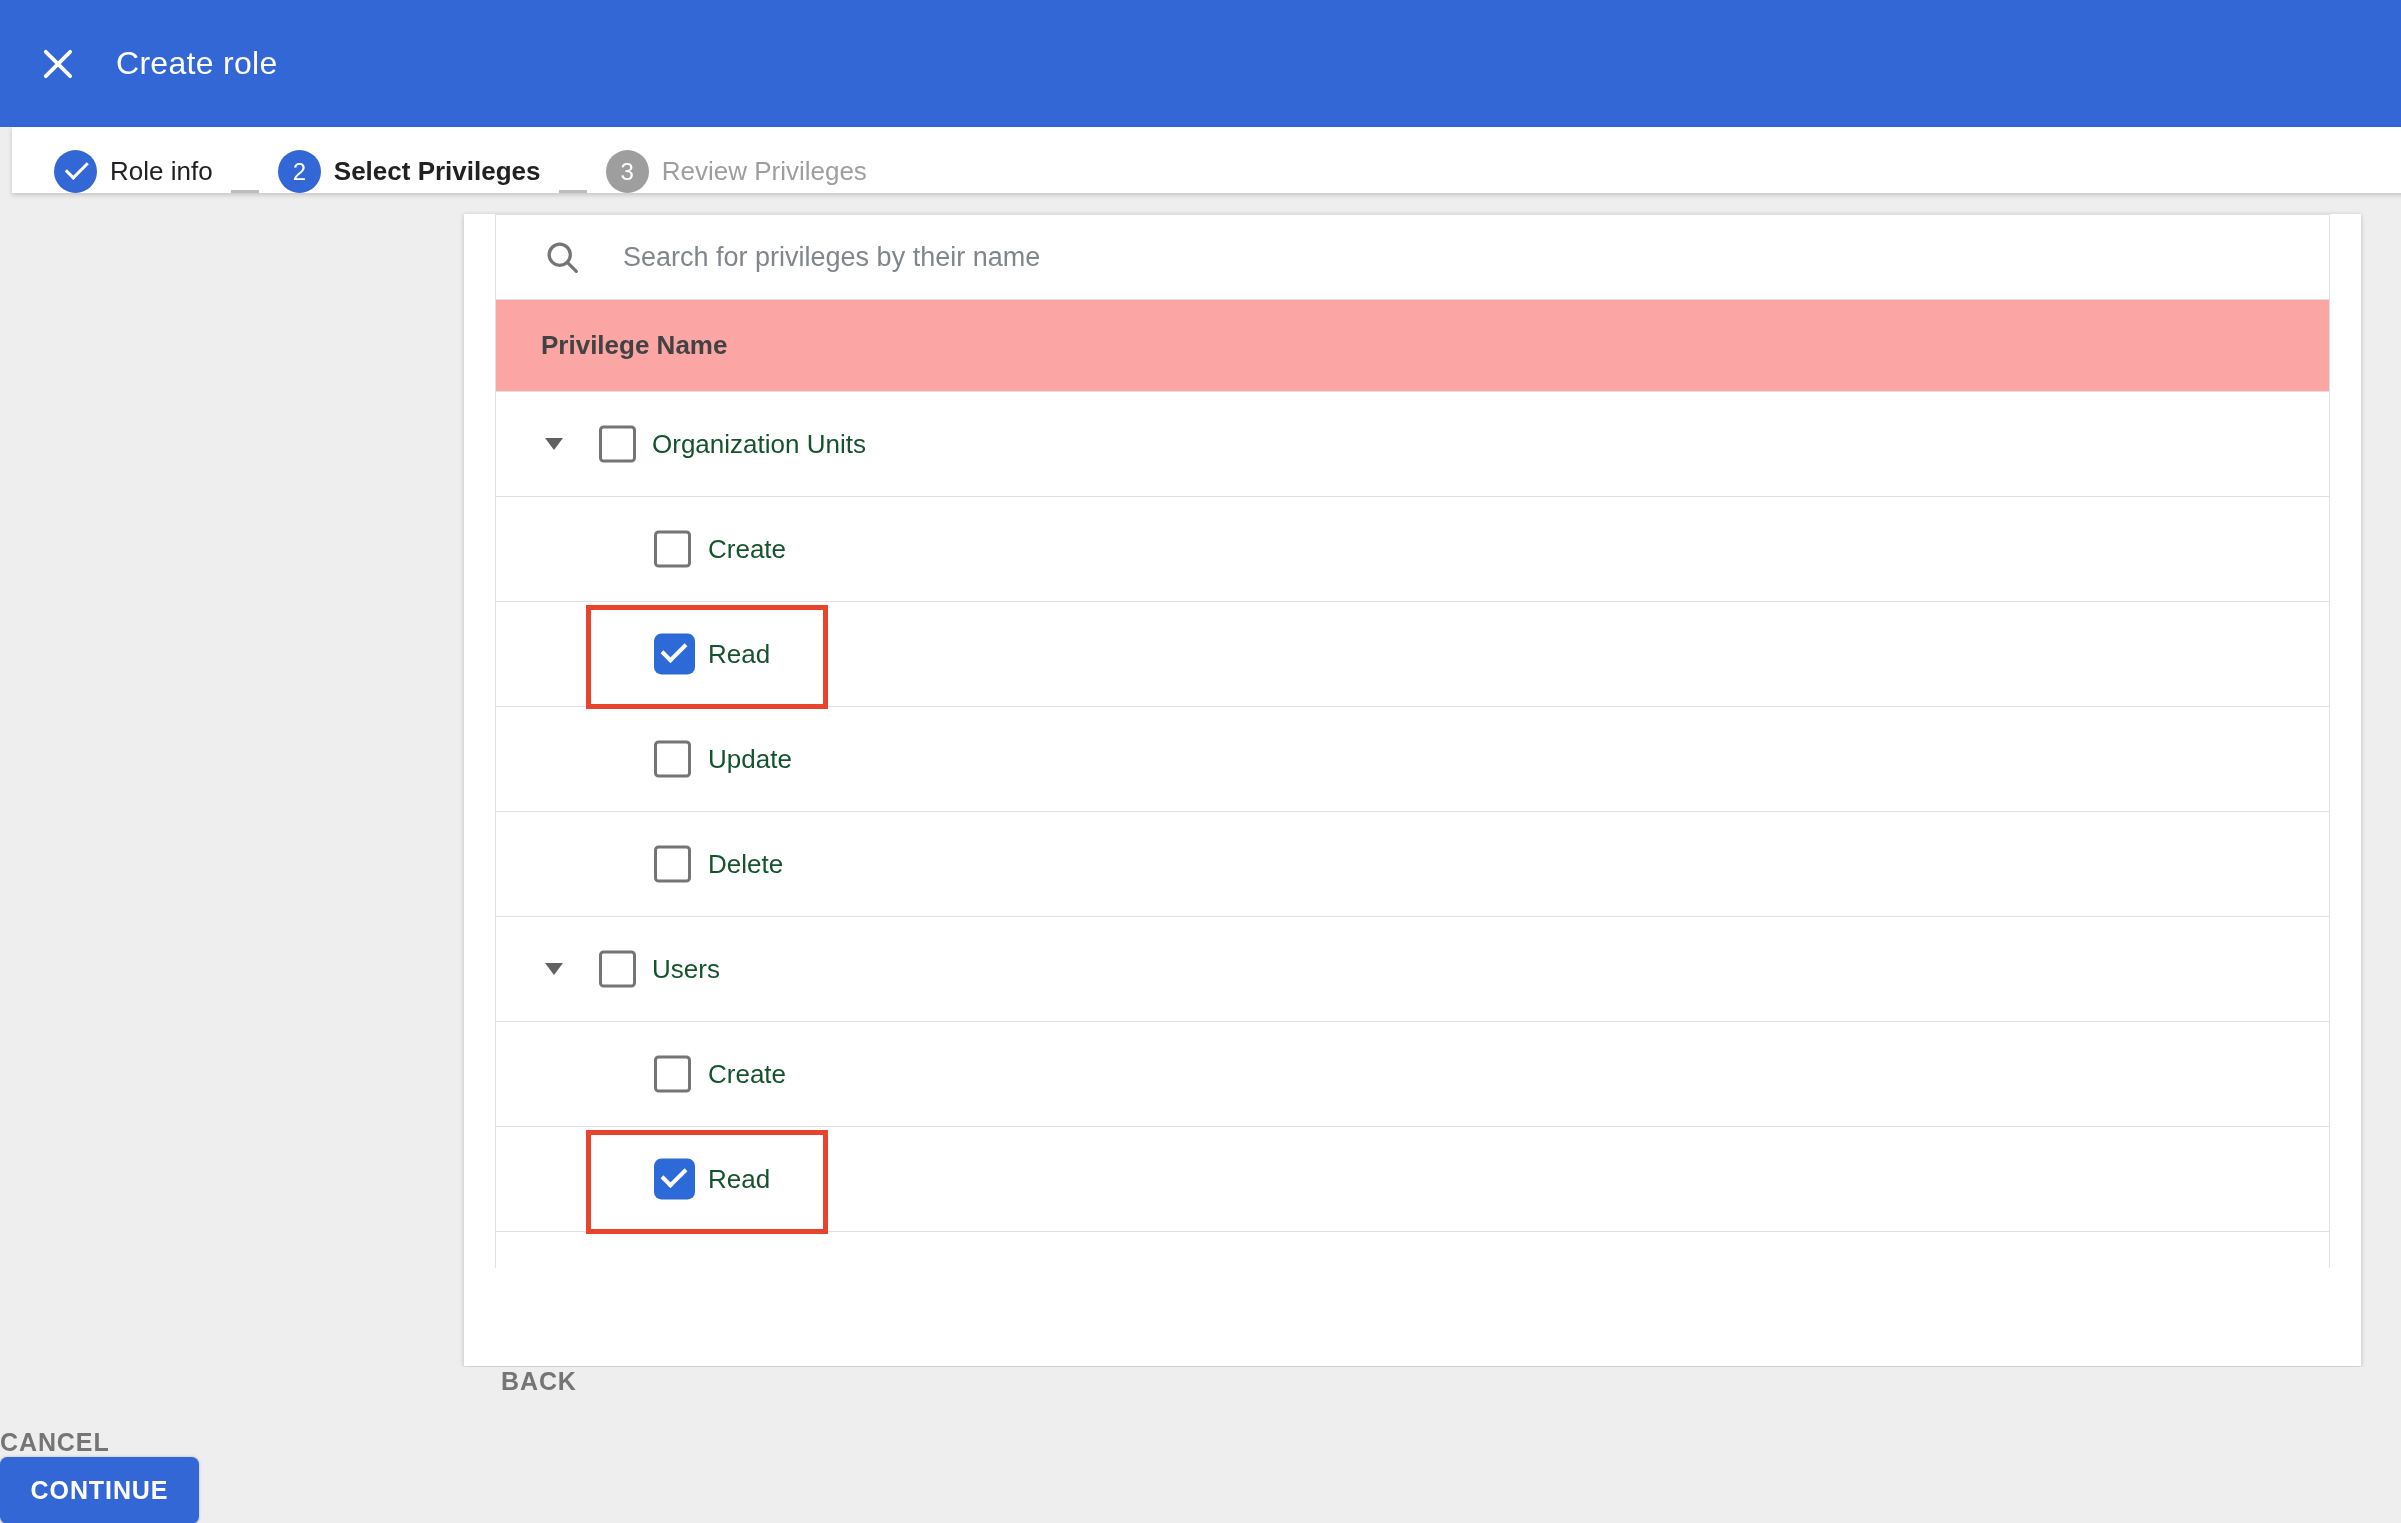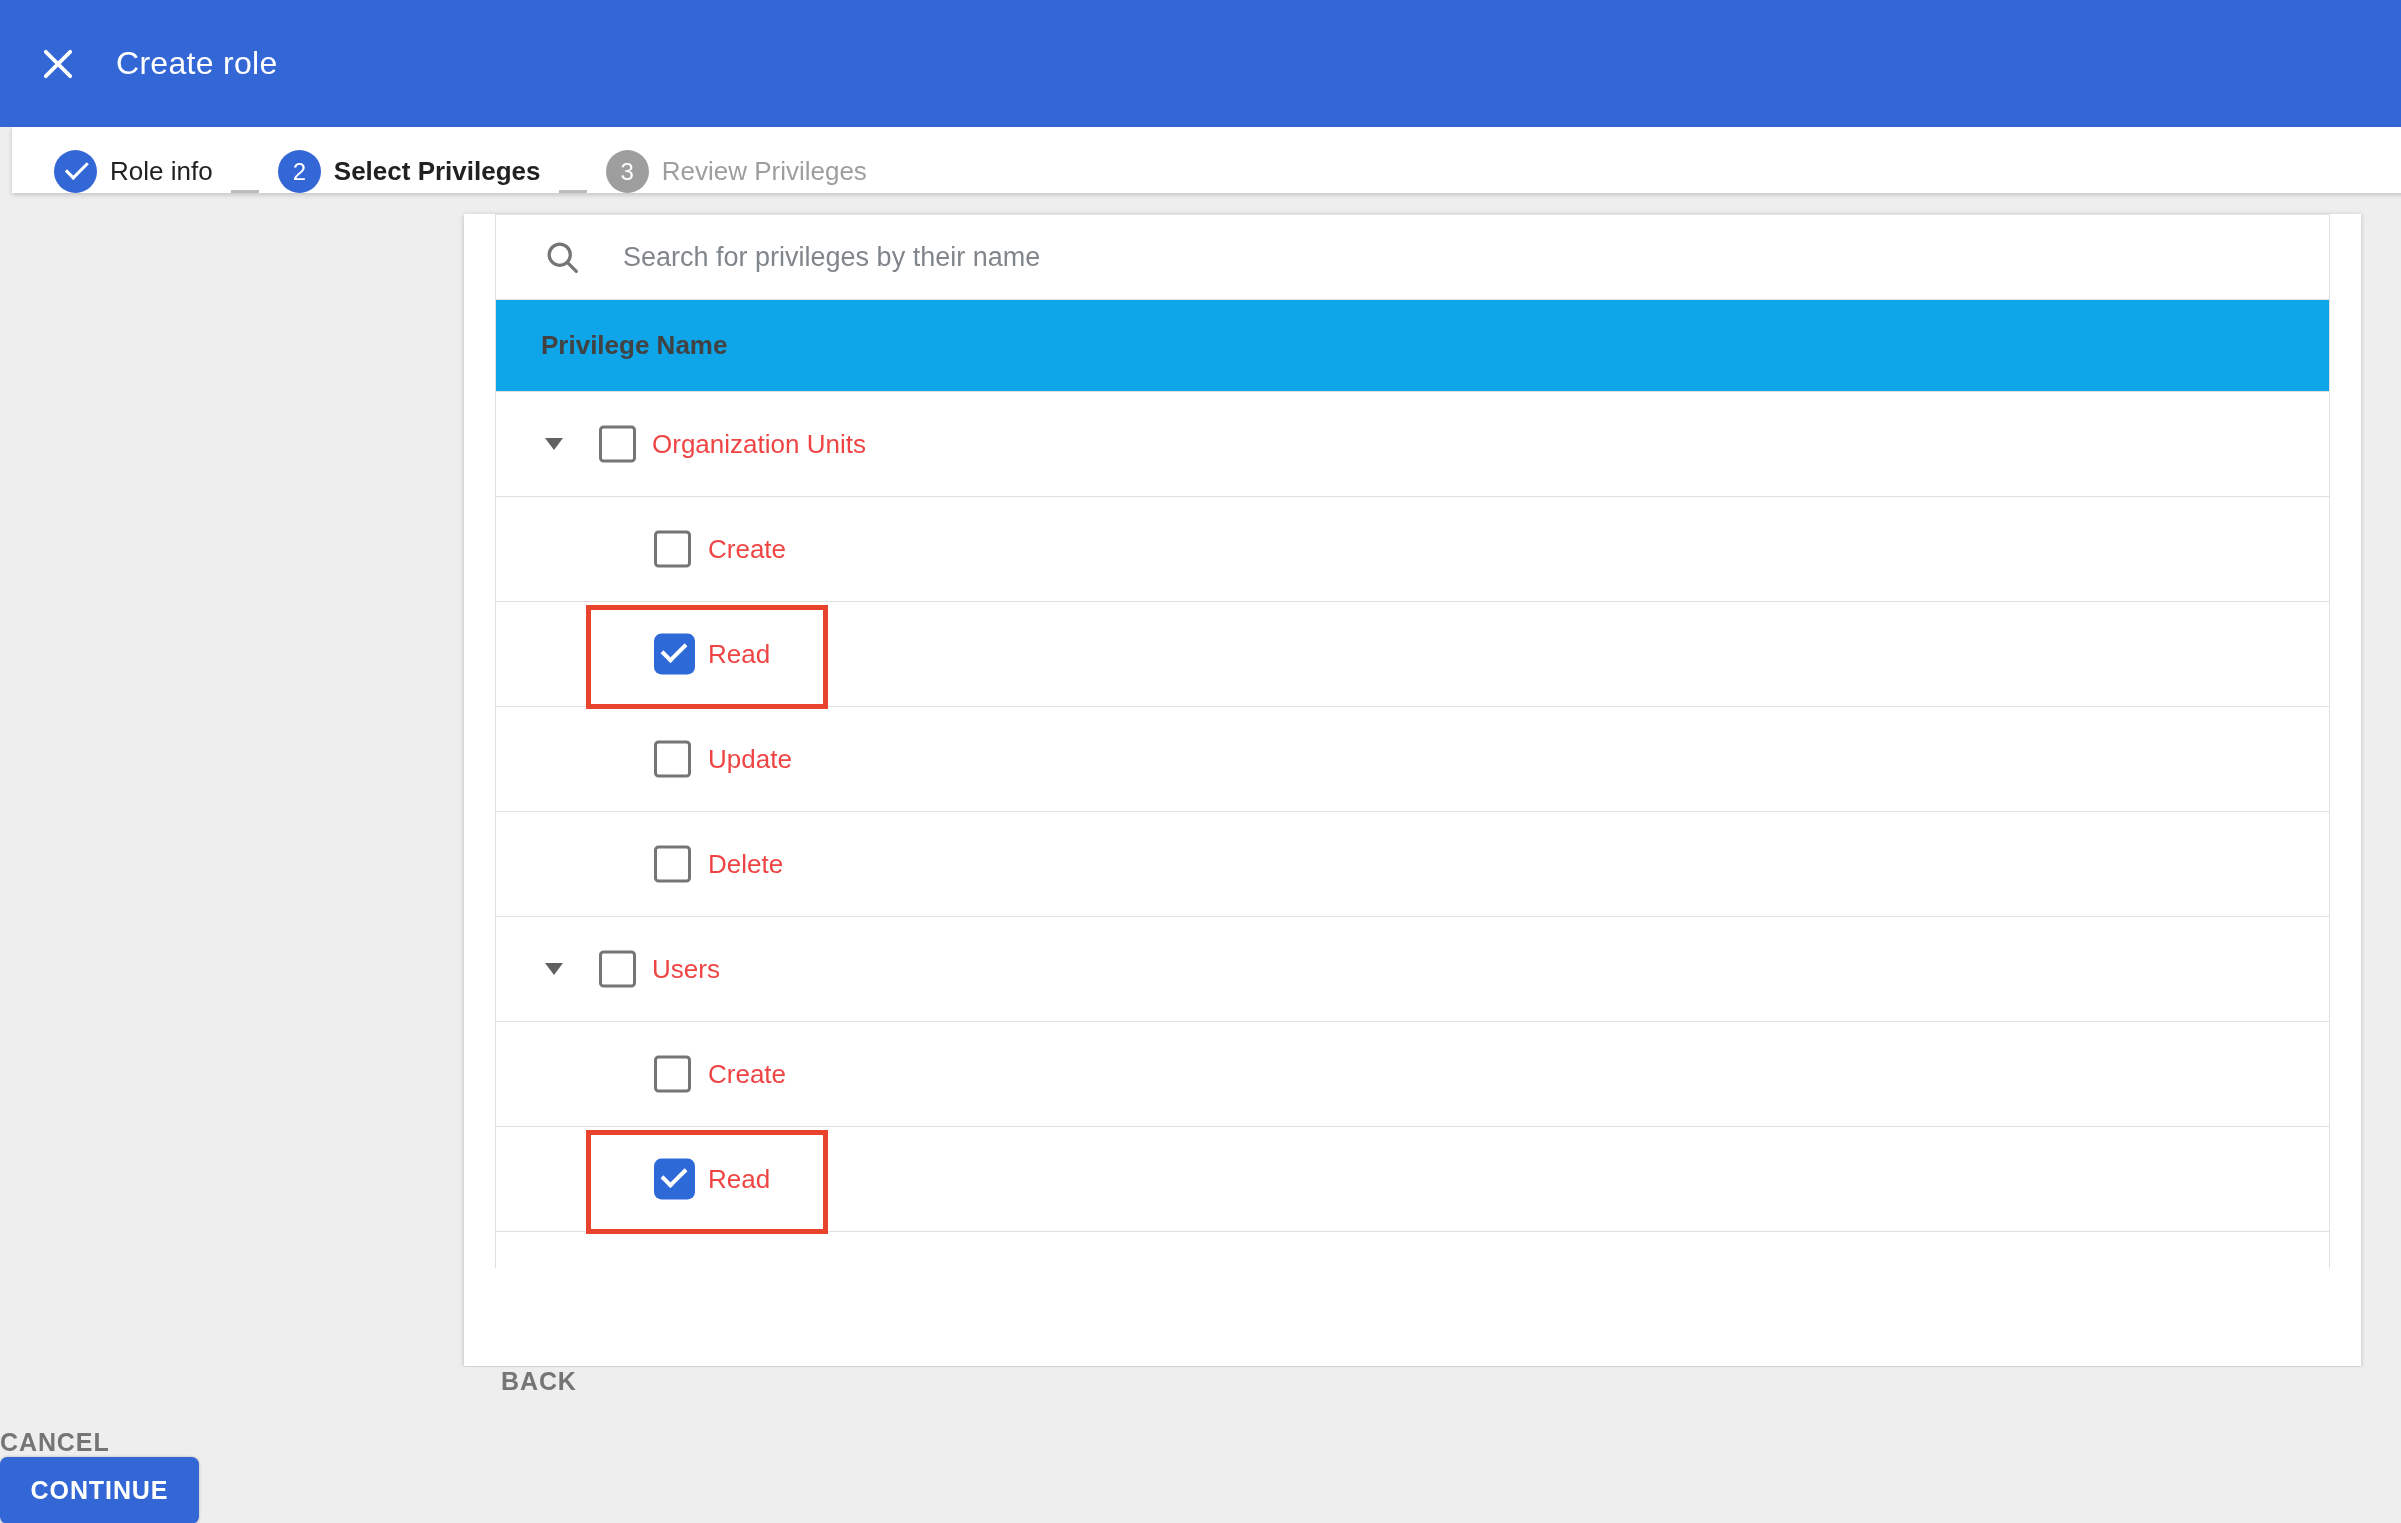--- a/index.html
+++ b/index.html
@@ -64,21 +64,21 @@
   .ptable { margin:0 31px; border:1.9px solid #e0e0e0; border-bottom:none; }
   .search-row { height:85px; border-bottom:1.9px solid #e0e0e0; display:flex; align-items:center; }
   .search-icon { margin-left:49px; width:35px; height:35px; flex:0 0 auto; }
   .search-input {
     border:none; outline:none; font-size:27px; color:#424242; margin-left:43px;
     width:1392px; font-family:"Liberation Sans", sans-serif; background:transparent;
   }
   .search-input::placeholder { color:#80868b; opacity:1; }
 
   .thead {
-    height:92px; background:#0ea5e9; border-bottom:1.9px solid #e0e0e0;
+    height:92px; background:#fca5a5; border-bottom:1.9px solid #e0e0e0;
     display:flex; align-items:center; padding-left:45px;
   }
   .thead-label { font-size:26px; font-weight:bold; color:#424242; }
 
   .prow { position:relative; height:105px; border-bottom:1.9px solid #e0e0e0; background:#fff; }
   .prow.partial { height:36px; border-bottom:none; }
   .tri {
     position:absolute; left:49px; top:46px; width:0; height:0; cursor:pointer;
     border-left:9.3px solid transparent; border-right:9.3px solid transparent;
     border-top:12px solid #616161;
@@ -90,21 +90,21 @@
   }
   .prow.parent .cbx { left:103px; }
   .prow.child  .cbx { left:158px; }
   .cbx.checked { width:41px; height:41px; border:none; border-radius:7.4px; background:#2e69d8; }
   .cbx.checked::after {
     content:""; position:absolute; left:8.4px; top:9.3px; width:20.4px; height:10.2px;
     border-left:4.6px solid #fff; border-bottom:4.6px solid #fff; transform:rotate(-45deg);
   }
   .prow-label {
     position:absolute; top:50%; transform:translateY(-50%);
-    font-size:26px; color:#ef4444; white-space:nowrap;
+    font-size:26px; color:#14532d; white-space:nowrap;
   }
   .prow.parent .prow-label { left:156px; }
   .prow.child  .prow-label { left:212px; }
   .highlight-box {
     position:absolute; left:90px; top:2.8px; width:242px; height:104px;
     border:5.6px solid #e8432c; pointer-events:none; z-index:3;
   }
 
   
   .footer {

